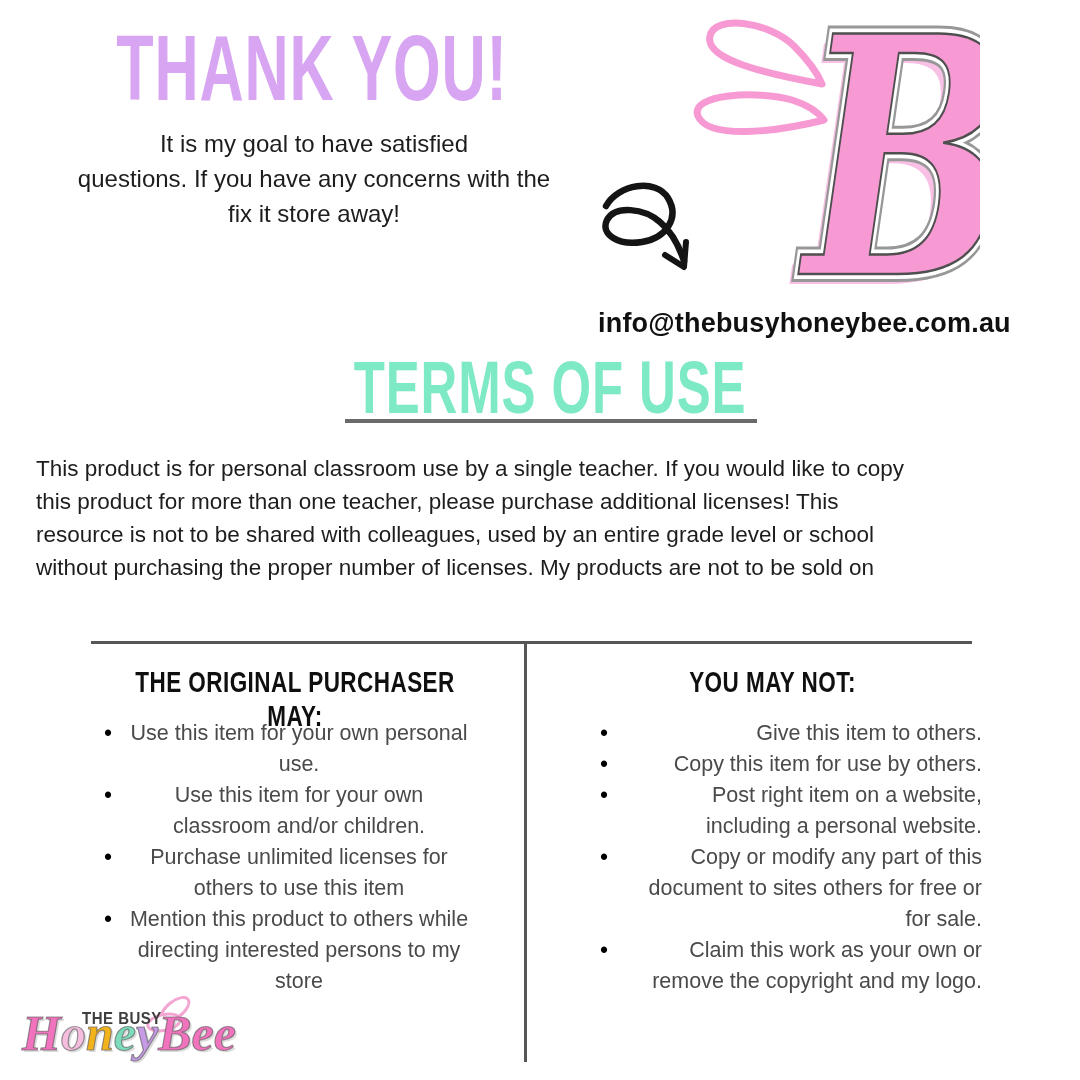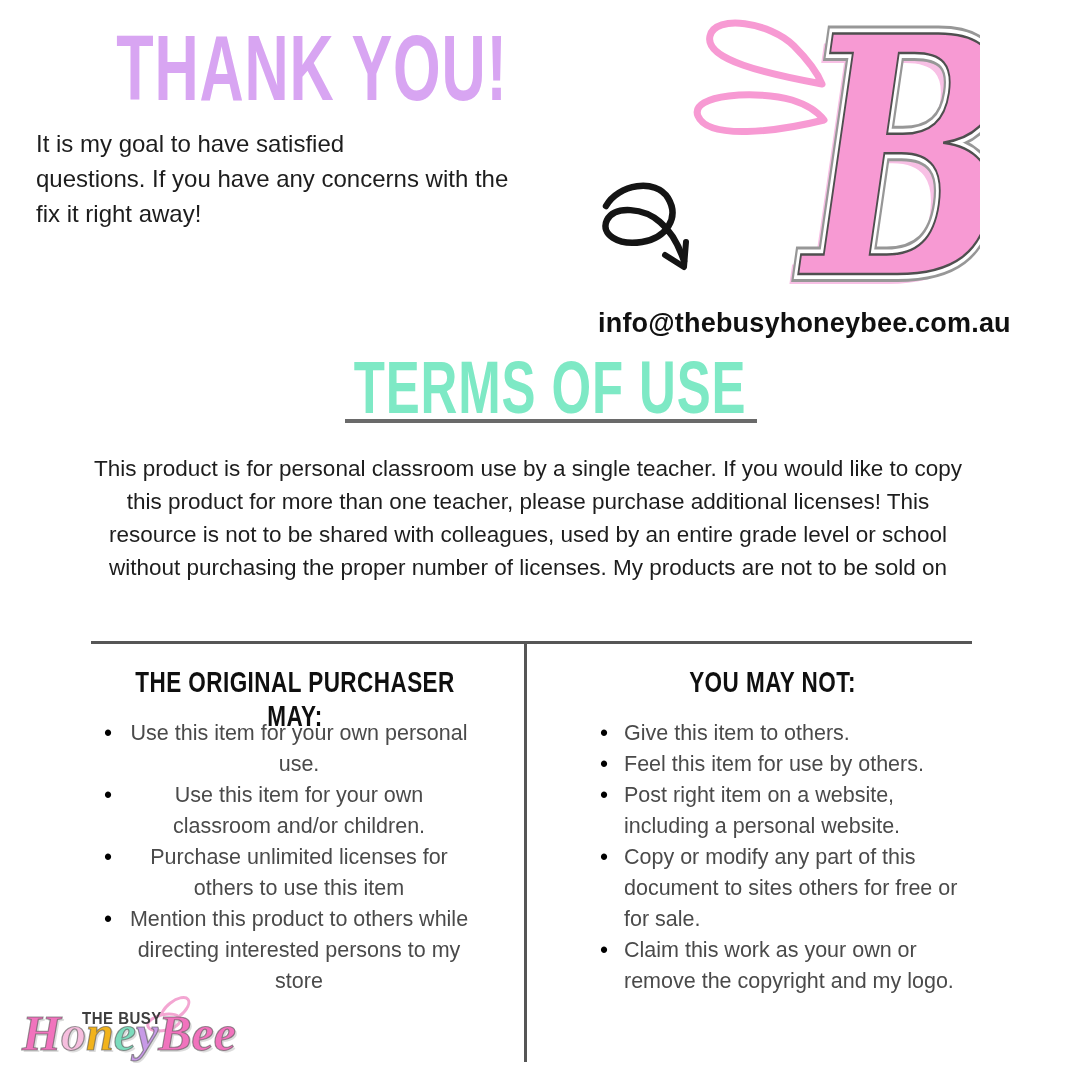--- a/index.html
+++ b/index.html
@@ -10,23 +10,23 @@
   .thankyou{position:absolute;left:62px;top:16px;width:500px;margin:0;text-align:center;
             font-size:72px;font-weight:bold;letter-spacing:1px;color:#d8a5f2;
             transform:scale(0.85,1.28);transform-origin:center top;}
   .termstitle{position:absolute;left:300px;top:344px;width:500px;margin:0;text-align:center;
             font-size:60px;font-weight:bold;letter-spacing:1px;color:#7ee9c5;
             transform:scale(0.85,1.25);transform-origin:center top;}
   .underline{position:absolute;left:345px;top:419px;width:412px;height:4px;background:#6a6a6a;}
 
   
   .intro{position:absolute;left:36px;top:126px;width:556px;font-size:24px;line-height:35px;
+         color:#1d1d1d;text-align:center;}
+  .termspara{position:absolute;left:36px;top:452px;width:1024px;font-size:22.5px;line-height:33px;
          color:#1d1d1d;text-align:left;}
-  .termspara{position:absolute;left:16px;top:452px;width:1024px;font-size:22.5px;line-height:33px;
-         color:#1d1d1d;text-align:center;}
   .lines div{white-space:pre;}
 
   .email{position:absolute;left:598px;top:308px;width:446px;font-weight:bold;
          font-size:27px;color:#101010;letter-spacing:0.2px;}
 
   
   .hrule{position:absolute;left:91px;top:641px;width:881px;height:3px;background:#565656;}
   .vrule{position:absolute;left:524px;top:643px;width:3px;height:419px;background:#565656;}
 
   
@@ -36,21 +36,21 @@
   .colhead.right{left:575px;width:395px;}
 
   
   .blist{position:absolute;margin:0;padding:0;list-style:none;color:#4a4a4a;
          font-size:21.5px;line-height:31px;}
   .blist.left{left:88px;top:718px;width:406px;}
   .blist.right{left:584px;top:718px;width:410px;}
   .blist li{display:flex;}
   .blist .bullet{flex:none;width:40px;text-align:center;color:#000;font-size:23px;}
   .blist.left .li-text{flex:1;text-align:center;padding-right:24px;}
-  .blist.right .li-text{flex:1;text-align:left;padding-right:12px;}
+  .blist.right .li-text{flex:1;text-align:right;padding-right:12px;}
 
   
   .arrow{position:absolute;left:592px;top:176px;width:108px;height:114px;}
   .monogram{position:absolute;left:618px;top:8px;width:362px;height:300px;}
   .mono-text{font-family:"DejaVu Serif",serif;font-style:italic;font-weight:bold;font-size:330px;}
 
   
   .footerlogo{position:absolute;left:16px;top:1000px;width:250px;height:80px;}
   .fl-top{position:absolute;left:66px;top:8px;font-size:15px;font-weight:bold;color:#3e3e3e;
           letter-spacing:0.5px;transform:scaleY(1.15);transform-origin:left top;z-index:1;}
@@ -66,21 +66,21 @@
 </head>
 <body>
 
 <div class="canvas">
 
   <h1 class="thankyou" style="color: rgb(216, 165, 242);">THANK YOU!</h1>
 
   <div class="intro lines">
       <div>It is my goal to have satisfied</div>
       <div>questions. If you have any concerns with the</div>
-      <div>fix it right away!</div>
+      <div>fix it store away!</div>
     </div>
 
   <svg class="arrow" viewBox="0 0 108 114" aria-hidden="true">
     <path d="M14,30 C26,8 64,2 76,22 C88,42 74,62 50,66 C26,70 8,58 15,44 C23,29 52,32 68,46 C80,56 87,70 92,85" fill="none" stroke="#141414" stroke-width="6.5" stroke-linecap="round"></path>
     <path d="M73,79 L92,91 L94,66" fill="none" stroke="#141414" stroke-width="6" stroke-linecap="round" stroke-linejoin="round"></path>
   </svg>
 
   <svg class="monogram" viewBox="0 0 362 300" aria-hidden="true">
     <g>
       <path d="M204,76 C150,66 86,52 92,28 C97,6 152,14 176,38 C190,52 199,64 204,76 Z" fill="#ffffff" stroke="#f79ad3" stroke-width="7" stroke-linejoin="round"></path>
@@ -130,21 +130,21 @@
         <span class="li-text">Mention this product to others while directing interested persons to my store</span>
       </li>
     </ul>
   <ul class="blist right">
       <li>
         <span class="bullet">•</span>
         <span class="li-text">Give this item to others.</span>
       </li>
       <li>
         <span class="bullet">•</span>
-        <span class="li-text">Feel this item for use by others.</span>
+        <span class="li-text">Copy this item for use by others.</span>
       </li>
       <li>
         <span class="bullet">•</span>
         <span class="li-text">Post right item on a website, including a personal website.</span>
       </li>
       <li>
         <span class="bullet">•</span>
         <span class="li-text">Copy or modify any part of this document to sites others for free or for sale.</span>
       </li>
       <li>

